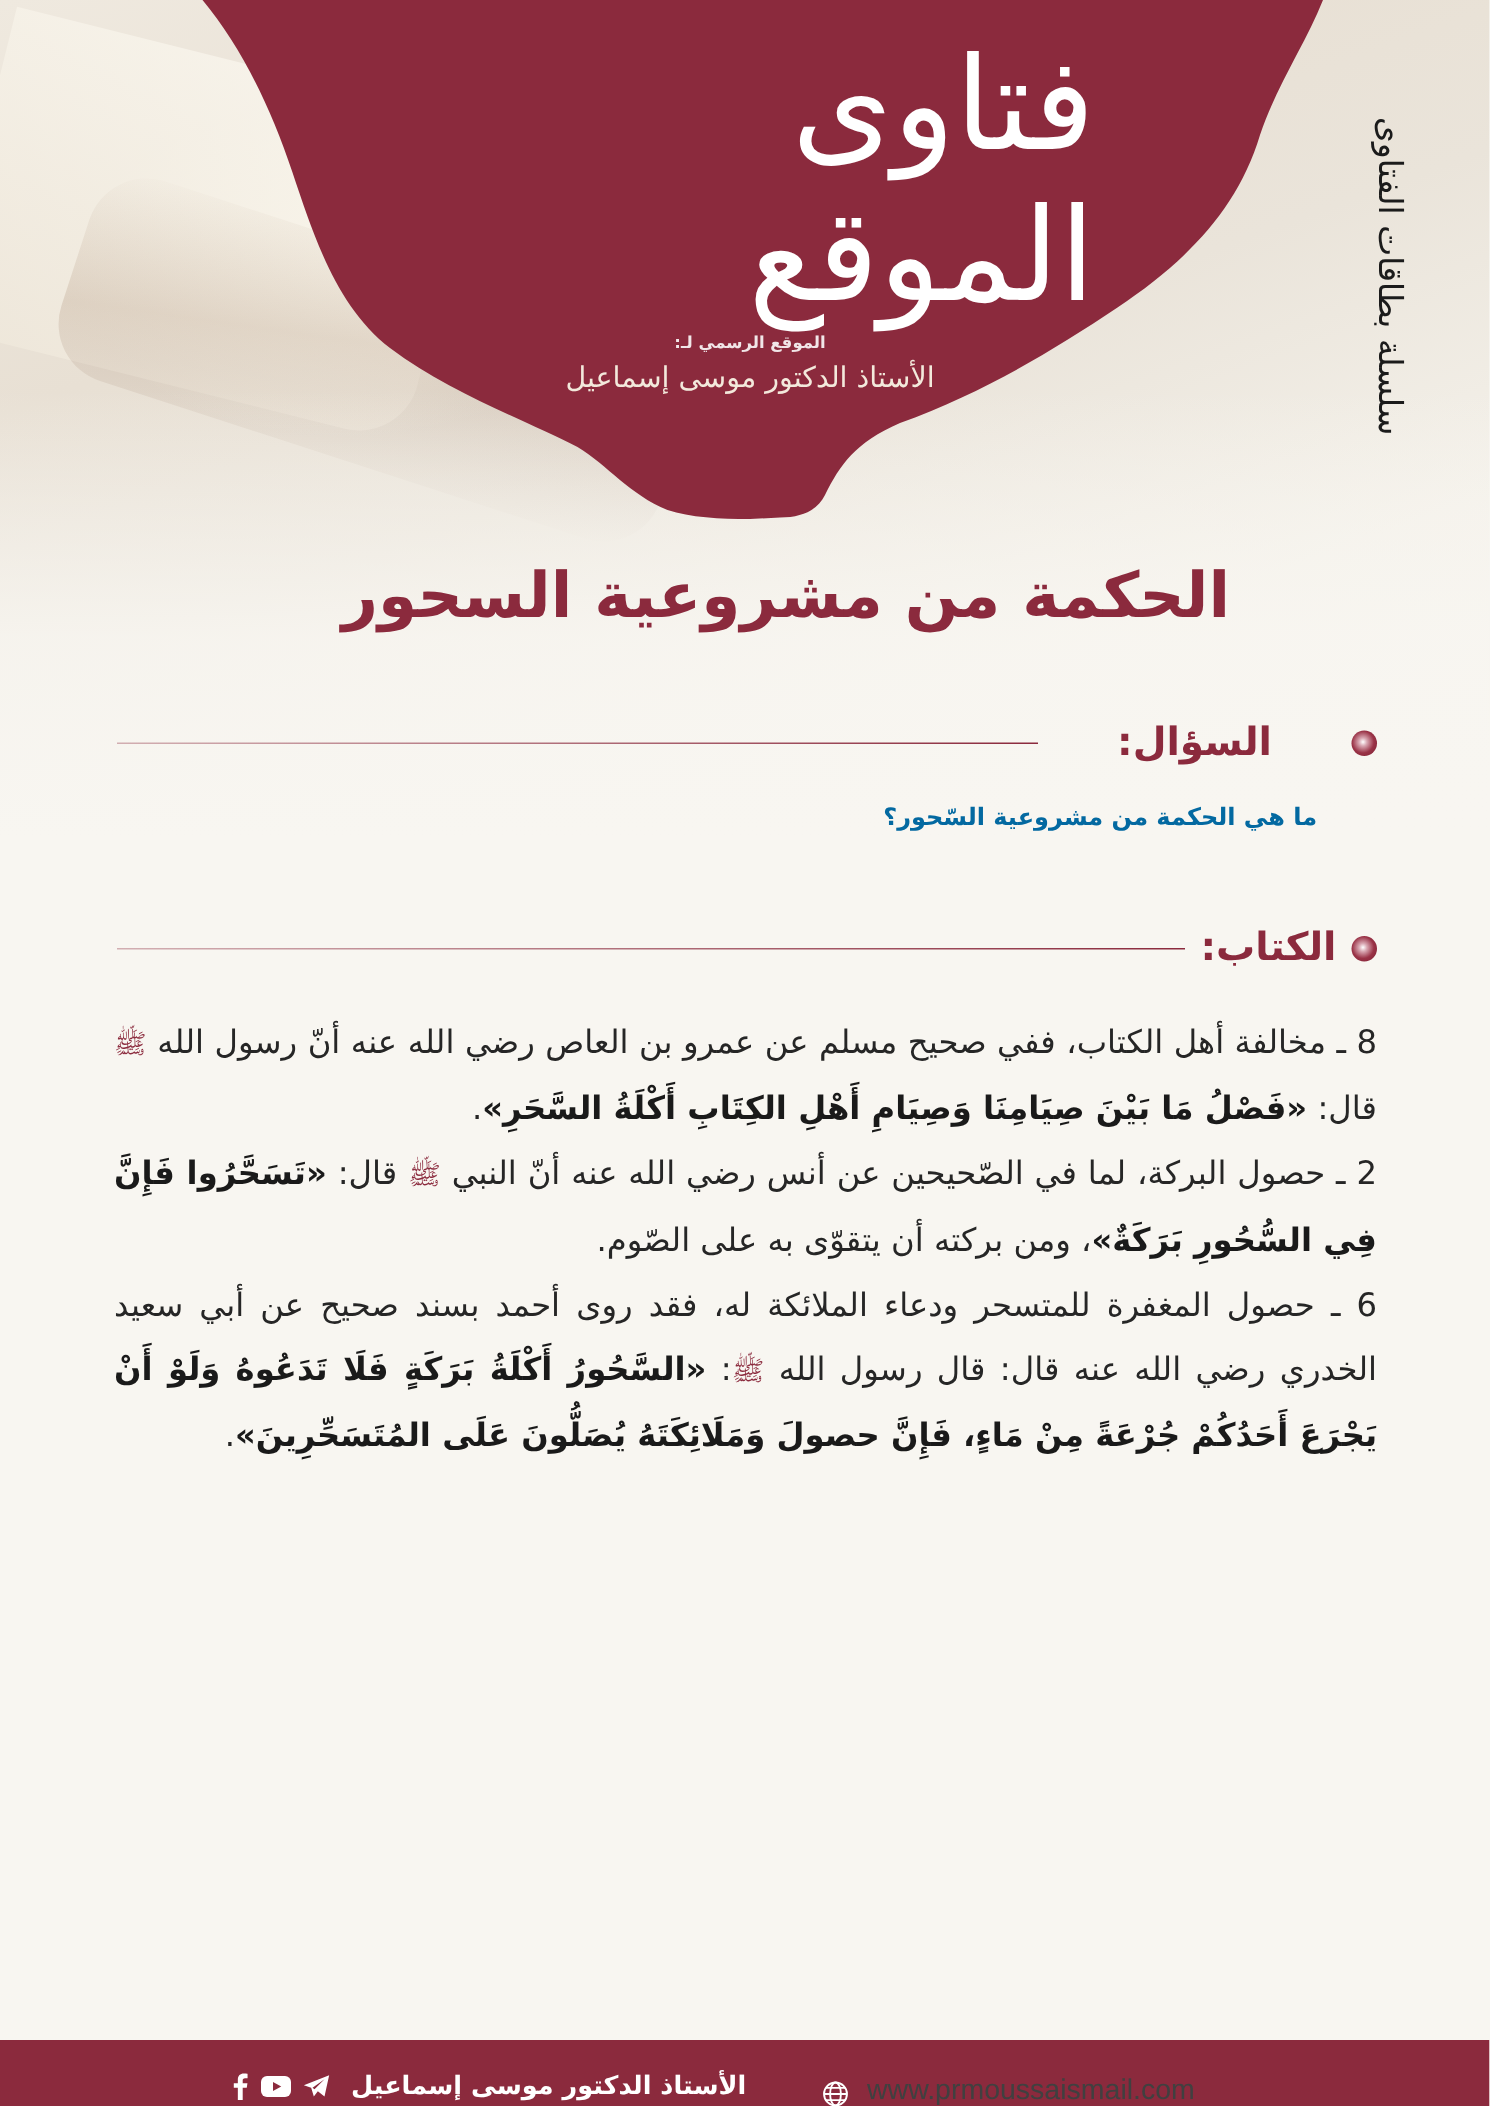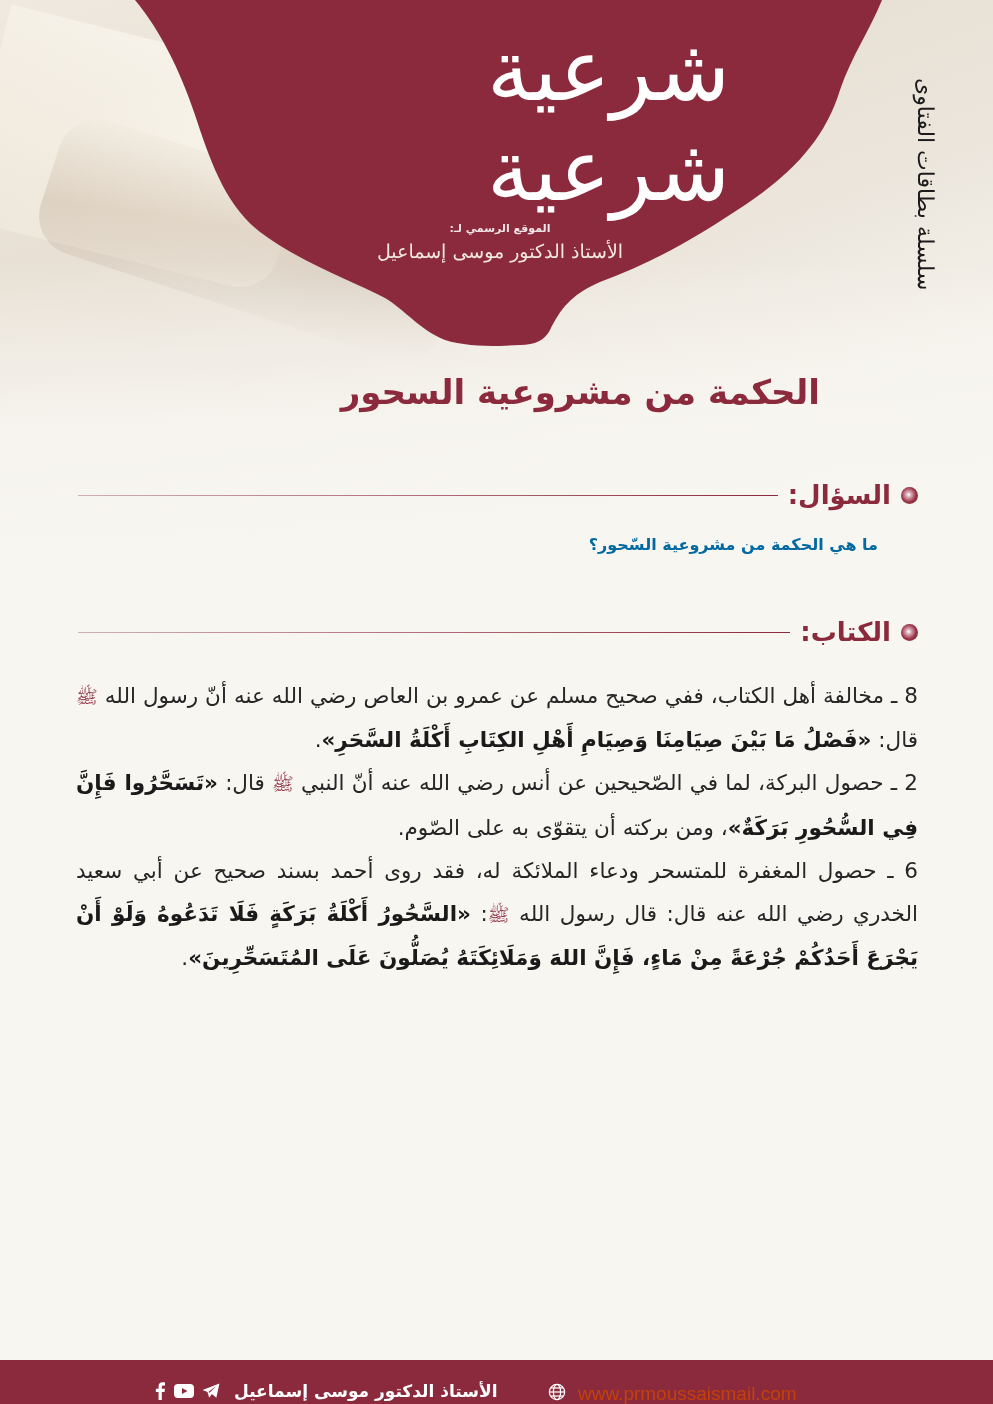--- a/index.html
+++ b/index.html
@@ -44,21 +44,21 @@
     color:#f3e9dc; font-family:"DejaVu Serif", serif; font-size:19px; direction:rtl;
   }
   .series {
     position:absolute; left:878px; top:40px; width:60px; height:250px;
     writing-mode:vertical-rl; text-align:right;
     font-family:"DejaVu Serif", serif; font-size:22px; color:#1b1b1b;
     direction:rtl;
   }
   .title {
     position:absolute; left:100px; top:372px; width:720px; text-align:right;
-    color:#8b2a3d; font-size:34px; font-weight:bold; direction:rtl;
+    color:#8b2a3d; font-size:42px; font-weight:bold; direction:rtl;
   }
   .section-head {
     position:absolute; left:78px; width:840px; height:40px;
     display:flex; align-items:center; direction:rtl;
   }
   .section-head .dot {
     width:17px; height:17px; border-radius:50%;
     background:radial-gradient(circle at 45% 45%, #ffffff 0%, #d9a8b3 20%, #9a3347 55%, #7a1e31 100%);
     margin-left:10px; flex:0 0 auto;
   }
@@ -77,21 +77,21 @@
     direction:rtl; text-align:justify; text-align-last:right;
     font-size:21.5px; line-height:43.2px; color:#262626;
   }
   .answer p { margin:0; }
   .answer .quote { font-weight:bold; color:#1a1a1a;margin-top:16px; }
   .answer .salla { color:#8b2a3d; font-size:18px; }
   .footer {
     position:absolute; left:0; top:1378px; width:993px; height:44px;
     background:#8b2a3d;
   }
-  .site-wrap { position:absolute; left:548px; top:1383px; display:flex; align-items:flex-start; gap:12px; color:#c2410c; }
+  .site-wrap { position:absolute; left:548px; top:1383px; display:flex; align-items:flex-end; gap:12px; color:#404040; }
   .site-text { font-family:"Liberation Sans", sans-serif; font-size:19px; }
   .name-wrap { position:absolute; left:154px; top:1381px; display:flex; align-items:center; gap:14px; color:#fff; }
   .footer-name { font-size:17px; font-weight:bold; direction:rtl; }
   .social { display:flex; align-items:center; gap:8px; }
   .social svg { display:block; }
 </style>
 </head>
 <body>
 
 <div class="bg-book">
@@ -100,29 +100,29 @@
   <div class="fade"></div>
 </div>
 
 <svg class="banner" width="993" height="380" viewBox="0 0 993 380">
   <path d="M135,0 L882,0 C870,30 852,55 840,90 C825,140 790,175 745,205 C700,235 655,262 600,282
            C570,295 560,310 550,330 C545,340 535,345 520,345 L500,346
            C480,346 460,345 445,340 C420,330 405,310 385,298 C350,280 300,262 260,232
            C225,205 210,160 195,115 C180,70 160,30 135,0 Z" fill="#8b2a3d"></path>
 </svg>
 
-<div class="logo">شرعية شرعية</div>
+<div class="logo">فتاوى الموقع</div>
 <div class="official-label">الموقع الرسمي لـ:</div>
 <div class="official-name">الأستاذ الدكتور موسى إسماعيل</div>
 
 <div class="series">سلسلة بطاقات الفتاوى</div>
 
 <h1 class="title" style="margin:0;">الحكمة من مشروعية السحور</h1>
 
-<div class="section-head" style="top:475px;">
+<div class="section-head" style="top:475px;gap:43px;">
   <span class="dot"></span>
   <span class="label">السؤال:</span>
   <span class="rule"></span>
 </div>
 
 <div class="question">ما هي الحكمة من مشروعية السّحور؟</div>
 
 <div class="section-head" style="top:612px;">
   <span class="dot"></span>
   <span class="label">الكتاب:</span>
@@ -138,21 +138,21 @@
   </p>
   <p>
     <span>2 ـ حصول البركة، لما في الصّحيحين عن أنس رضي الله عنه أنّ النبي</span>
     <span class="salla">ﷺ</span>
     <span>قال:</span>
     <span class="quote">«تَسَحَّرُوا فَإِنَّ فِي السُّحُورِ بَرَكَةٌ»</span><span>، ومن بركته أن يتقوّى به على الصّوم.</span>
   </p>
   <p>
     <span>6 ـ حصول المغفرة للمتسحر ودعاء الملائكة له، فقد روى أحمد بسند صحيح عن أبي سعيد الخدري رضي الله عنه قال: قال رسول الله</span>
     <span class="salla">ﷺ</span><span>:</span>
-    <span class="quote">«السَّحُورُ أَكْلَةُ بَرَكَةٍ فَلَا تَدَعُوهُ وَلَوْ أَنْ يَجْرَعَ أَحَدُكُمْ جُرْعَةً مِنْ مَاءٍ، فَإِنَّ اللهَ وَمَلَائِكَتَهُ يُصَلُّونَ عَلَى المُتَسَحِّرِينَ»</span><span>.</span>
+    <span class="quote">«السَّحُورُ أَكْلَةُ بَرَكَةٍ فَلَا تَدَعُوهُ وَلَوْ أَنْ يَجْرَعَ أَحَدُكُمْ جُرْعَةً مِنْ مَاءٍ، فَإِنَّ حصولَ وَمَلَائِكَتَهُ يُصَلُّونَ عَلَى المُتَسَحِّرِينَ»</span><span>.</span>
   </p>
 </div>
 
 <div class="footer" style="top:1360px; height:44px;"></div>
 
 <div class="site-wrap">
   <svg width="18" height="18" viewBox="0 0 20 20" fill="none" stroke="#ffffff" stroke-width="1.4">
     <circle cx="10" cy="10" r="8.5"></circle>
     <ellipse cx="10" cy="10" rx="4" ry="8.5"></ellipse>
     <line x1="1.5" y1="10" x2="18.5" y2="10"></line>

